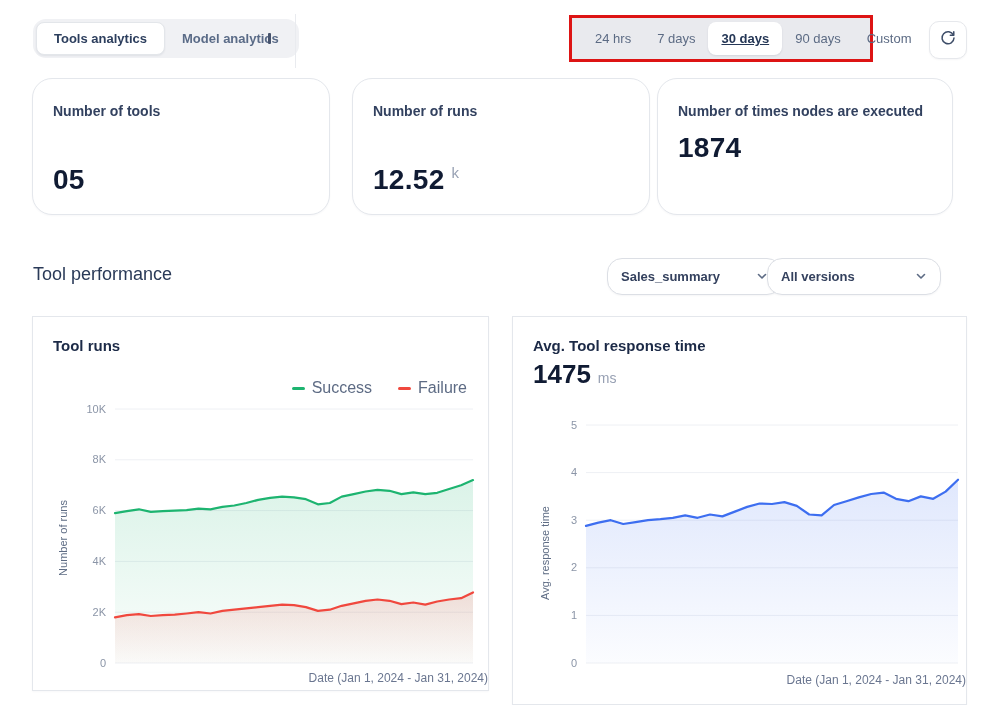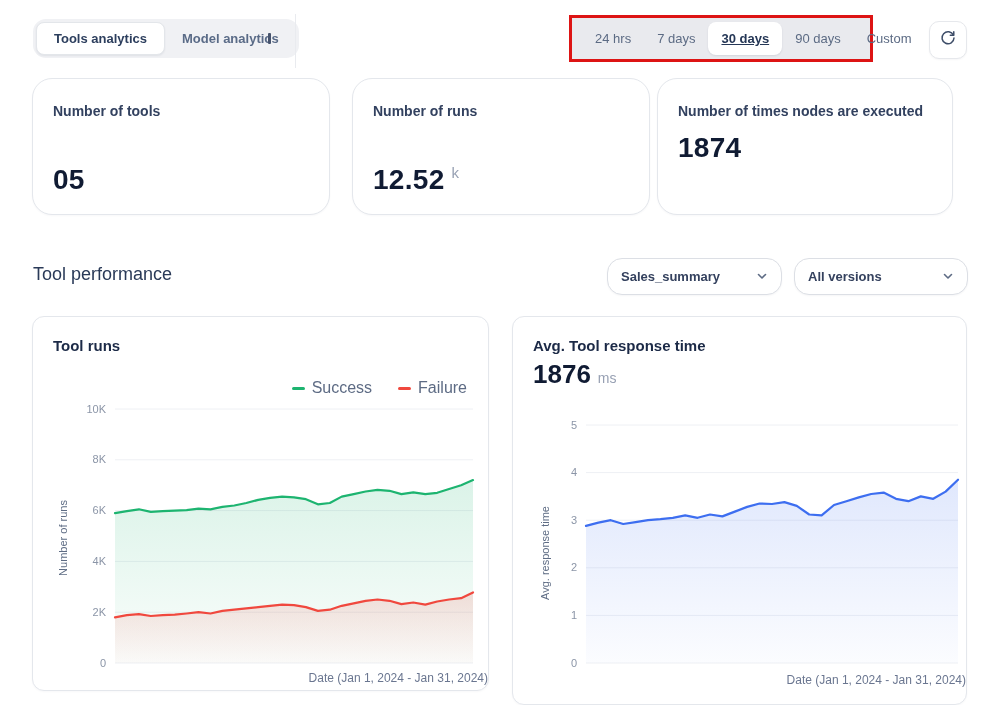--- a/index.html
+++ b/index.html
@@ -78,26 +78,26 @@
     font-size: 18px; font-weight: 500; color: #2a3a58;
   }
   .dropdown {
     position: absolute; top: 258px; height: 37px;
     background: #fff; border: 1px solid #dcdfe5; border-radius: 15px;
     display: flex; align-items: center; justify-content: space-between;
     padding: 0 13px; cursor: pointer; box-shadow: 0 1px 2px rgba(20,30,60,.04);
   }
   .dropdown .dd-label { font-size: 13px; font-weight: 600; color: #34415e; }
   .dd-tool { left: 607px; width: 175px; }
-  .dd-version { left: 794px; width: 174px; }
+  .dd-version { left: 767px; width: 174px; }
 
   
   .chart-card {
     position: absolute; top: 316px;
-    background: #fff; border: 1px solid #e4e7ec; border-radius: 12px;
+    background: #fff; border: 1px solid #e4e7ec; border-radius: 0;
     box-shadow: 0 1px 2px rgba(20,30,60,.03);
   }
   .card-runs { left: 32px; width: 457px; height: 375px; }
   .card-response { left: 512px; width: 455px; height: 389px; }
   .chart-title { position: absolute; left: 20px; top: 20px; font-size: 15px; font-weight: 700; color: #1c2a47; }
   .chart-stat-row { position: absolute; left: 20px; top: 42px; display: flex; align-items: baseline; gap: 7px; }
   .chart-stat-value { font-size: 26px; font-weight: 800; color: #101b33; }
   .chart-stat-unit { font-size: 14px; font-weight: 500; color: #97a0b3; }
   .legend { position: absolute; right: 21px; top: 62px; display: flex; gap: 26px; }
   .legend-item { display: flex; align-items: center; gap: 7px; }
@@ -239,21 +239,21 @@
       <path d="M46.0,114.1 L57.9,112.1 L69.9,110.3 L81.8,112.9 L93.7,112.1 L105.7,111.6 L117.6,111.1 L129.5,109.6 L141.5,110.3 L153.4,107.8 L165.3,106.5 L177.3,104.0 L189.2,100.9 L201.1,98.9 L213.1,97.6 L225.0,98.4 L236.9,100.2 L248.9,105.3 L260.8,104.0 L272.7,97.6 L284.7,95.1 L296.6,92.5 L308.5,90.8 L320.5,91.8 L332.4,95.1 L344.3,93.3 L356.3,95.1 L368.2,93.8 L380.1,90.0 L392.1,86.2 L404.0,81.1" fill="none" stroke="#1db470" stroke-width="2.2" stroke-linejoin="round" stroke-linecap="round"></path>
       <path d="M46.0,218.3 L57.9,216.2 L69.9,215.2 L81.8,217.0 L93.7,216.2 L105.7,215.7 L117.6,214.5 L129.5,213.2 L141.5,214.5 L153.4,211.9 L165.3,210.7 L177.3,209.4 L189.2,208.1 L201.1,206.8 L213.1,205.6 L225.0,206.1 L236.9,208.1 L248.9,211.9 L260.8,210.7 L272.7,206.8 L284.7,204.3 L296.6,201.8 L308.5,200.5 L320.5,201.8 L332.4,205.1 L344.3,203.5 L356.3,205.6 L368.2,202.5 L380.1,200.5 L392.1,199.2 L404.0,193.4 L404.0,264.0 L46.0,264.0 Z" fill="url(#tool_runs-g1)" stroke="none"></path>
       <path d="M46.0,218.3 L57.9,216.2 L69.9,215.2 L81.8,217.0 L93.7,216.2 L105.7,215.7 L117.6,214.5 L129.5,213.2 L141.5,214.5 L153.4,211.9 L165.3,210.7 L177.3,209.4 L189.2,208.1 L201.1,206.8 L213.1,205.6 L225.0,206.1 L236.9,208.1 L248.9,211.9 L260.8,210.7 L272.7,206.8 L284.7,204.3 L296.6,201.8 L308.5,200.5 L320.5,201.8 L332.4,205.1 L344.3,203.5 L356.3,205.6 L368.2,202.5 L380.1,200.5 L392.1,199.2 L404.0,193.4" fill="none" stroke="#f0483e" stroke-width="2.2" stroke-linejoin="round" stroke-linecap="round"></path>
     </svg>
   <div class="x-axis-label xl-runs">Date (Jan 1, 2024 - Jan 31, 2024)</div>
 </div>
 
 <div class="chart-card card-response">
   <div class="chart-title">Avg. Tool response time</div>
   <div class="chart-stat-row">
-    <span class="chart-stat-value">1876</span>
+    <span class="chart-stat-value">1475</span>
     <span class="chart-stat-unit">ms</span>
   </div>
   <div class="y-axis-label yl-response">Avg. response time</div>
   <svg class="chart-svg svg-response" width="420" height="264">
       <defs>
         <linearGradient id="response_time-g0" x1="0" y1="0" x2="0" y2="1">
       <stop offset="0" stop-color="#3d6ef0" stop-opacity="0.16"></stop>
       <stop offset="1" stop-color="#3d6ef0" stop-opacity="0.02"></stop>
         </linearGradient>
       </defs>

